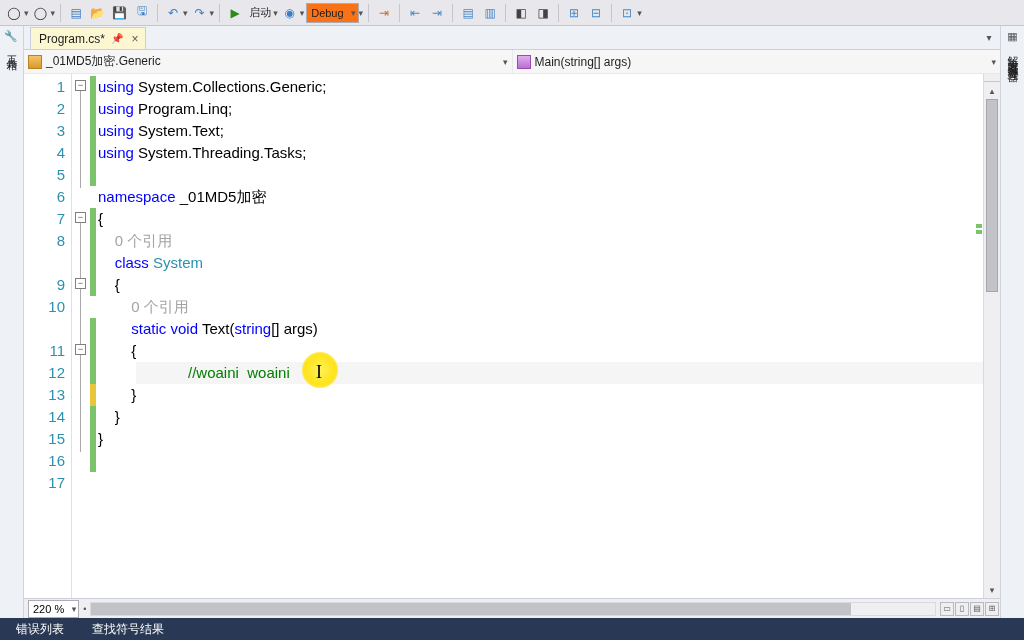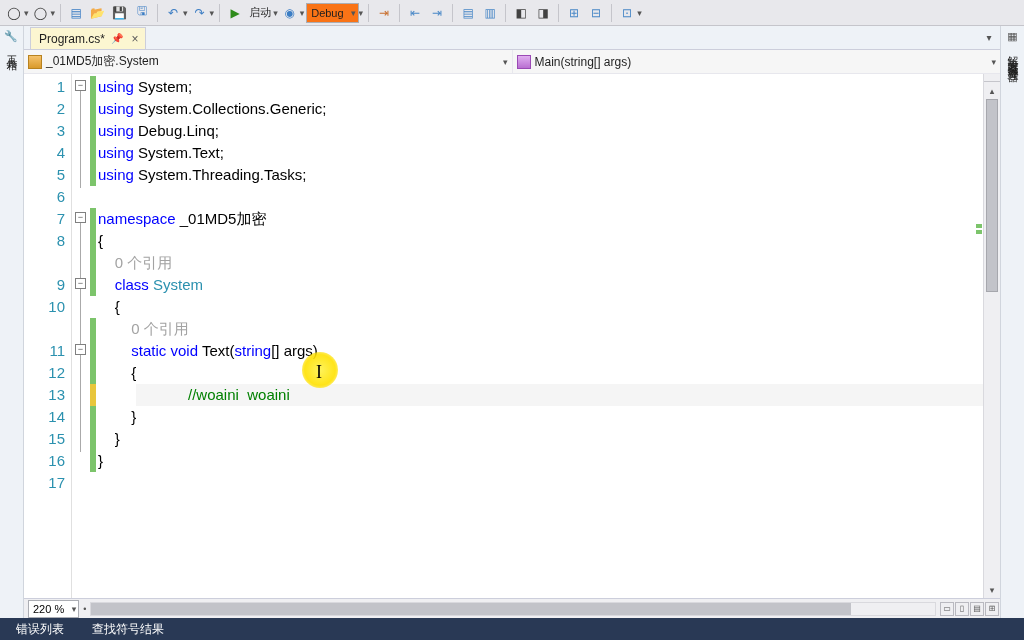--- a/index.html
+++ b/index.html
@@ -121,21 +121,21 @@
         <span>Program.cs*</span>
         <span class="pin">📌</span>
         <span class="close">×</span>
       </div>
       <span class="tab-drop">▾</span>
     </div>
 
     <div class="navbar">
       <div class="nav-half">
         <span class="nav-ico"></span>
-        <span>_01MD5加密.System</span>
+        <span>_01MD5加密.Generic</span>
       </div>
       <div class="nav-half">
         <span class="nav-ico m"></span>
         <span>Main(string[] args)</span>
       </div>
     </div>
 
     <div class="editor-wrap">
       <div class="gutter">
         <div>1</div>
@@ -168,23 +168,22 @@
       </div>
       <div class="mark-col">
         <div class="mark-g" style="top:2px;height:110px"></div>
         <div class="mark-g" style="top:134px;height:88px"></div>
         <div class="mark-g" style="top:244px;height:44px"></div>
         <div class="mark-g" style="top:288px;height:22px"></div>
         <div class="mark-y" style="top:310px;height:22px"></div>
         <div class="mark-g" style="top:332px;height:66px"></div>
       </div>
       <div class="code">
-        <div class="row"><span class="kw">using</span><span> System;</span></div>
         <div class="row"><span class="kw">using</span><span> System.Collections.Generic;</span></div>
-        <div class="row"><span class="kw">using</span><span> Debug.Linq;</span></div>
+        <div class="row"><span class="kw">using</span><span> Program.Linq;</span></div>
         <div class="row"><span class="kw">using</span><span> System.Text;</span></div>
         <div class="row"><span class="kw">using</span><span> System.Threading.Tasks;</span></div>
         <div class="row"></div>
         <div class="row"><span class="kw">namespace</span><span> _01MD5加密</span></div>
         <div class="row"><span>{</span></div>
         <div class="row">    <span class="ref">0 个引用</span></div>
         <div class="row">    <span class="kw">class</span> <span class="ty">System</span></div>
         <div class="row">    <span>{</span></div>
         <div class="row">        <span class="ref">0 个引用</span></div>
         <div class="row">        <span class="kw">static</span> <span class="kw">void</span><span> Text(</span><span class="kw">string</span><span>[] args)</span></div>

